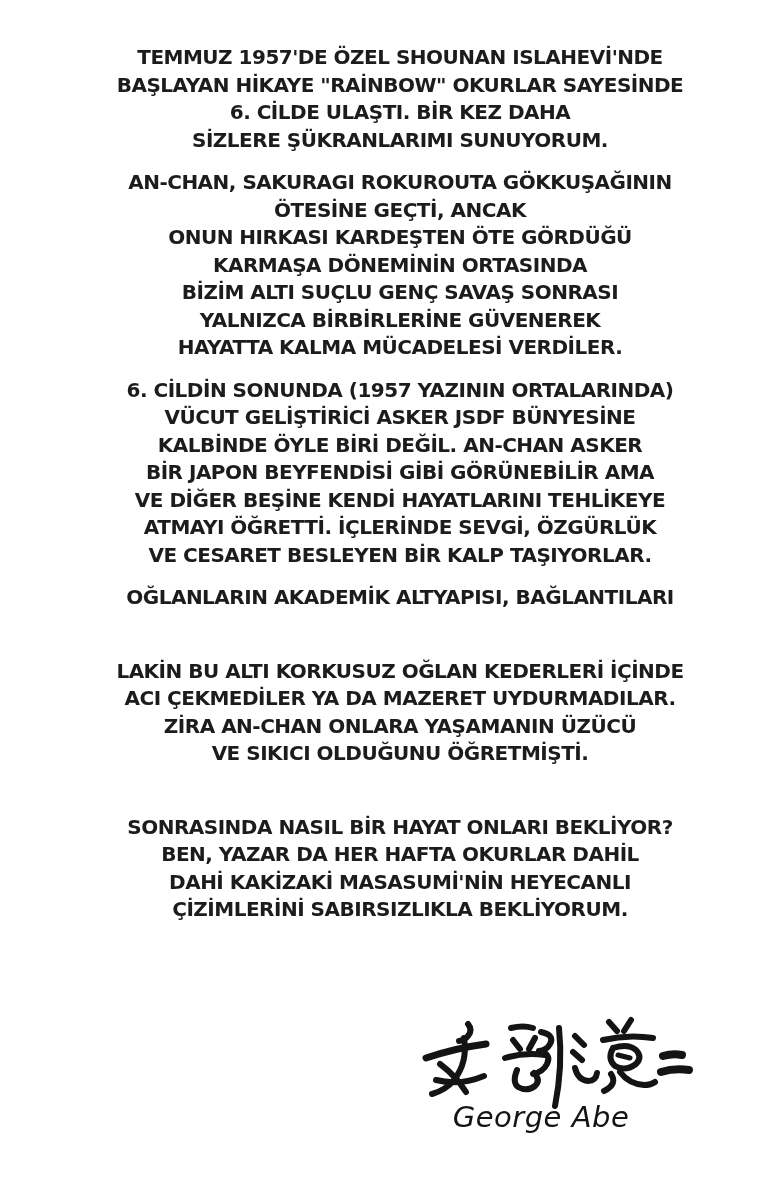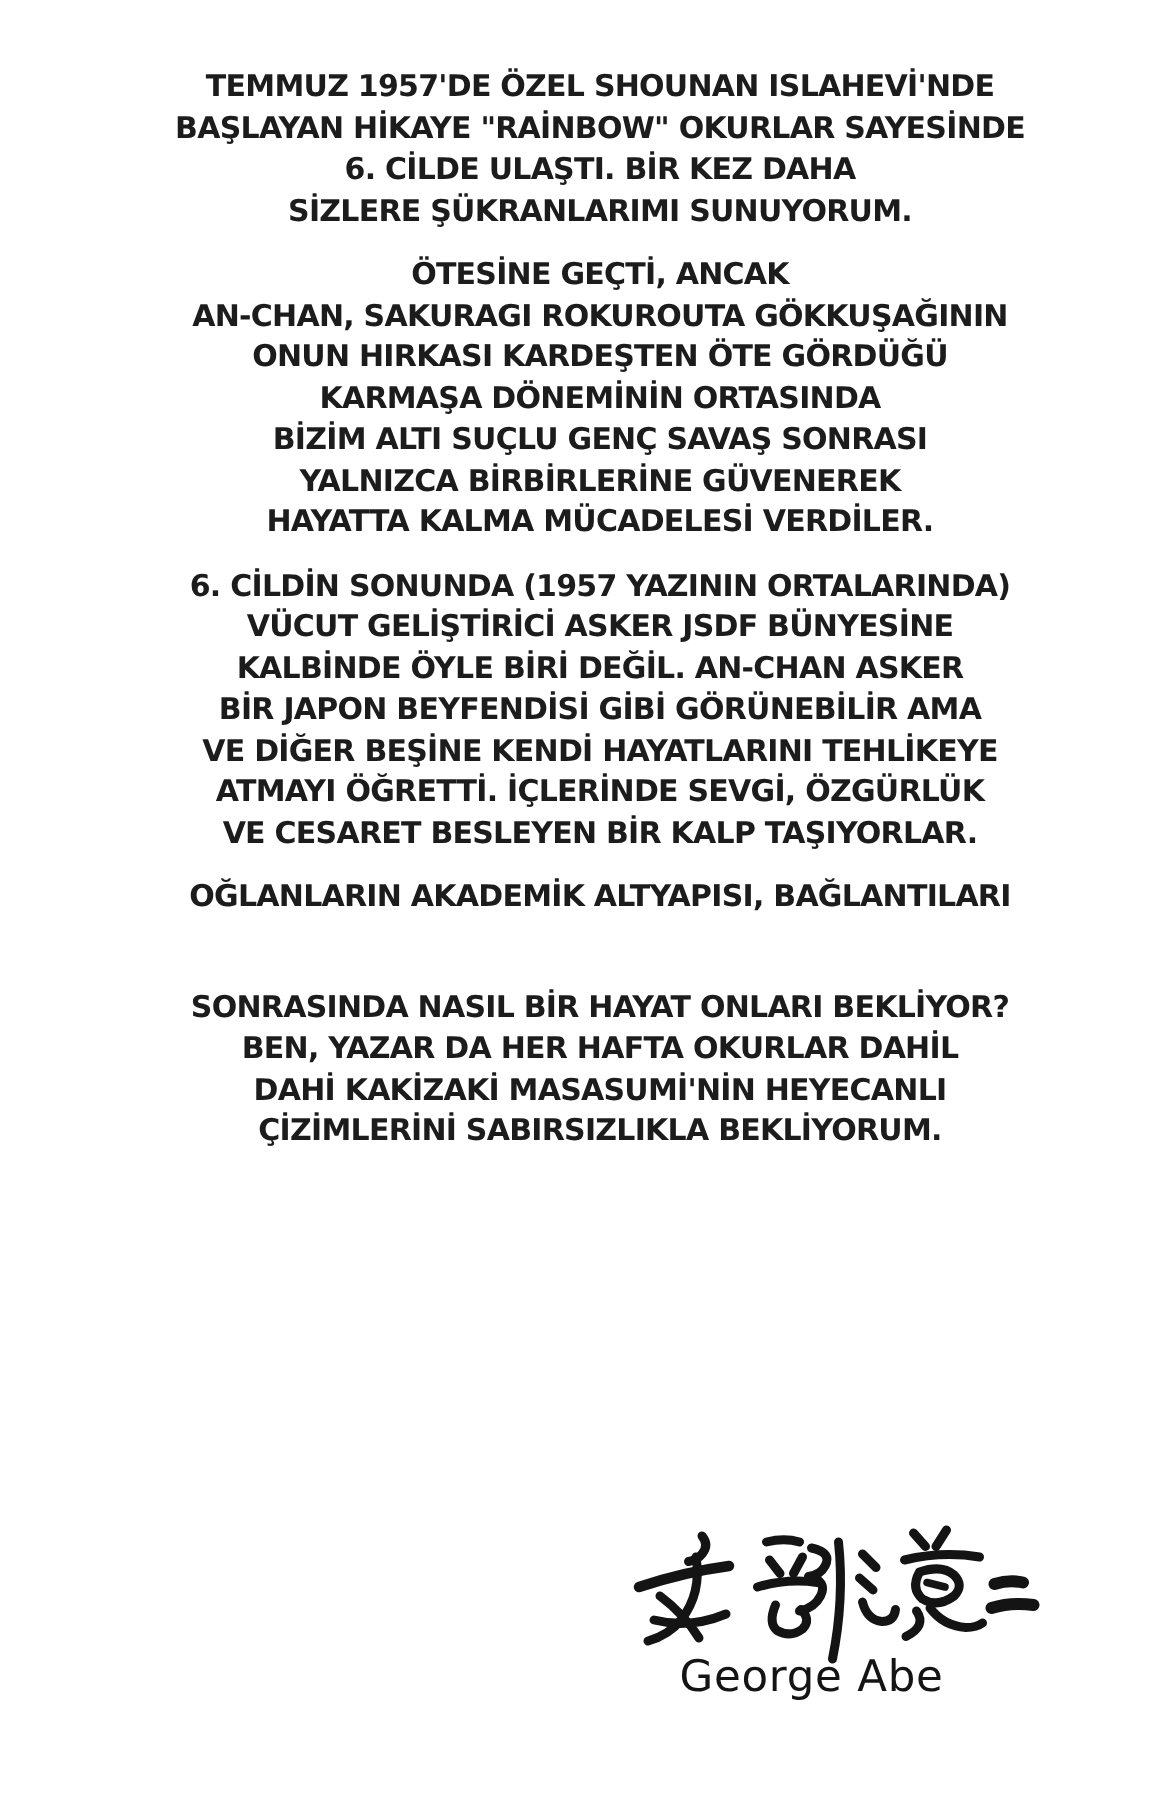--- a/index.html
+++ b/index.html
@@ -41,57 +41,64 @@
     stroke: #141414;
     stroke-linecap: round;
     stroke-linejoin: round;
   }
   .sig-name {
     position: absolute;
     left: 446px; top: 1100px;
     width: 190px;
     text-align: center;
     font-size: 29px;
+    font-style: italic;
     font-weight: 400;
     letter-spacing: 0.5px;
     color: #141414;
   }
 </style>
 </head>
 <body>
 
 <div class="page">
 
   <div class="afterword">
       <div class="paragraph">
         <div class="line">TEMMUZ 1957'DE ÖZEL SHOUNAN ISLAHEVİ'NDE</div>
         <div class="line">BAŞLAYAN HİKAYE "RAİNBOW" OKURLAR SAYESİNDE</div>
         <div class="line">6. CİLDE ULAŞTI. BİR KEZ DAHA</div>
         <div class="line">SİZLERE ŞÜKRANLARIMI SUNUYORUM.</div>
       </div>
       <div class="paragraph">
+        <div class="line">AN-CHAN, SAKURAGI ROKUROUTA GÖKKUŞAĞININ</div>
         <div class="line">ÖTESİNE GEÇTİ, ANCAK</div>
-        <div class="line">AN-CHAN, SAKURAGI ROKUROUTA GÖKKUŞAĞININ</div>
         <div class="line">ONUN HIRKASI KARDEŞTEN ÖTE GÖRDÜĞÜ</div>
         <div class="line">KARMAŞA DÖNEMİNİN ORTASINDA</div>
         <div class="line">BİZİM ALTI SUÇLU GENÇ SAVAŞ SONRASI</div>
         <div class="line">YALNIZCA BİRBİRLERİNE GÜVENEREK</div>
         <div class="line">HAYATTA KALMA MÜCADELESİ VERDİLER.</div>
       </div>
       <div class="paragraph">
         <div class="line">6. CİLDİN SONUNDA (1957 YAZININ ORTALARINDA)</div>
         <div class="line">VÜCUT GELİŞTİRİCİ ASKER JSDF BÜNYESİNE</div>
         <div class="line">KALBİNDE ÖYLE BİRİ DEĞİL. AN-CHAN ASKER</div>
         <div class="line">BİR JAPON BEYFENDİSİ GİBİ GÖRÜNEBİLİR AMA</div>
         <div class="line">VE DİĞER BEŞİNE KENDİ HAYATLARINI TEHLİKEYE</div>
         <div class="line">ATMAYI ÖĞRETTİ. İÇLERİNDE SEVGİ, ÖZGÜRLÜK</div>
         <div class="line">VE CESARET BESLEYEN BİR KALP TAŞIYORLAR.</div>
       </div>
       <div class="paragraph">
         <div class="line">OĞLANLARIN AKADEMİK ALTYAPISI, BAĞLANTILARI</div>
+      </div>
+      <div class="paragraph">
+        <div class="line">LAKİN BU ALTI KORKUSUZ OĞLAN KEDERLERİ İÇİNDE</div>
+        <div class="line">ACI ÇEKMEDİLER YA DA MAZERET UYDURMADILAR.</div>
+        <div class="line">ZİRA AN-CHAN ONLARA YAŞAMANIN ÜZÜCÜ</div>
+        <div class="line">VE SIKICI OLDUĞUNU ÖĞRETMİŞTİ.</div>
       </div>
       <div class="paragraph">
         <div class="line">SONRASINDA NASIL BİR HAYAT ONLARI BEKLİYOR?</div>
         <div class="line">BEN, YAZAR DA HER HAFTA OKURLAR DAHİL</div>
         <div class="line">DAHİ KAKİZAKİ MASASUMİ'NİN HEYECANLI</div>
         <div class="line">ÇİZİMLERİNİ SABIRSIZLIKLA BEKLİYORUM.</div>
       </div>
     </div>
 
   <svg class="sig-kanji" viewBox="0 0 290 96" role="img" aria-label="安部譲二">

